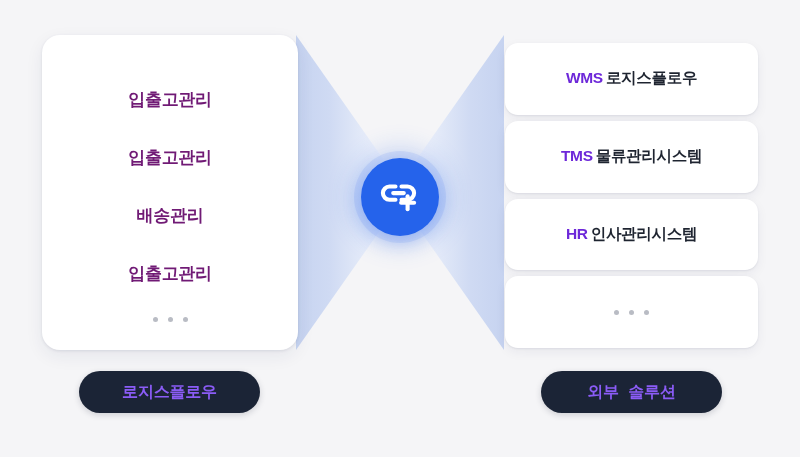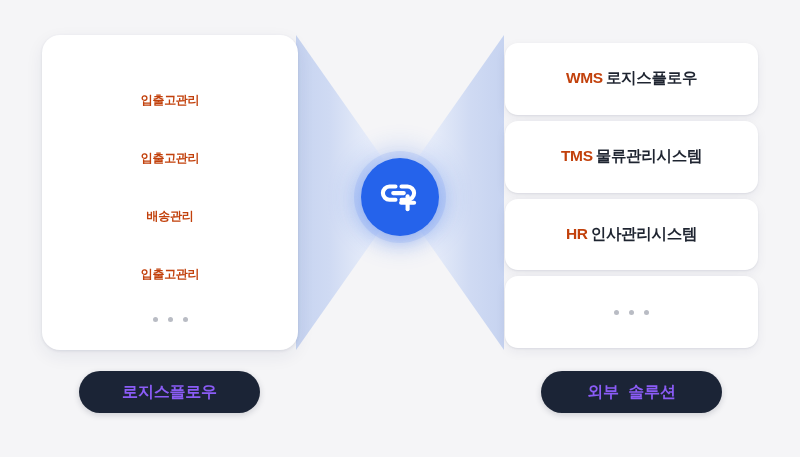--- a/index.html
+++ b/index.html
@@ -57,23 +57,23 @@
                 0 6px 18px rgba(30, 41, 80, 0.07);
     display: flex;
     flex-direction: column;
     align-items: center;
     justify-content: flex-start;
     padding-top: 36px;
     box-sizing: border-box;
     z-index: 3;
   }
   .left-item {
-    font-size: 12px;
+    font-size: 17px;
     font-weight: 700;
-    color: #c2410c;
+    color: #701a75;
     letter-spacing: -0.3px;
     height: 58px;
     line-height: 58px;
   }
 
   .dots {
     display: flex;
     gap: 10px;
     align-items: center;
     justify-content: center;
@@ -113,21 +113,21 @@
   }
   .right-card-label {
     font-size: 15.5px;
     font-weight: 700;
     color: #1e2430;
     letter-spacing: -0.3px;
     white-space: nowrap;
   }
   .right-card-label .code {
     font-weight: 800;
-    color: #c2410c;
+    color: #6d28d9;
     margin-right: 3px;
   }
 
   
   .center-node {
     position: absolute;
     left: 361px;
     top: 158px;
     width: 78px;
     height: 78px;

